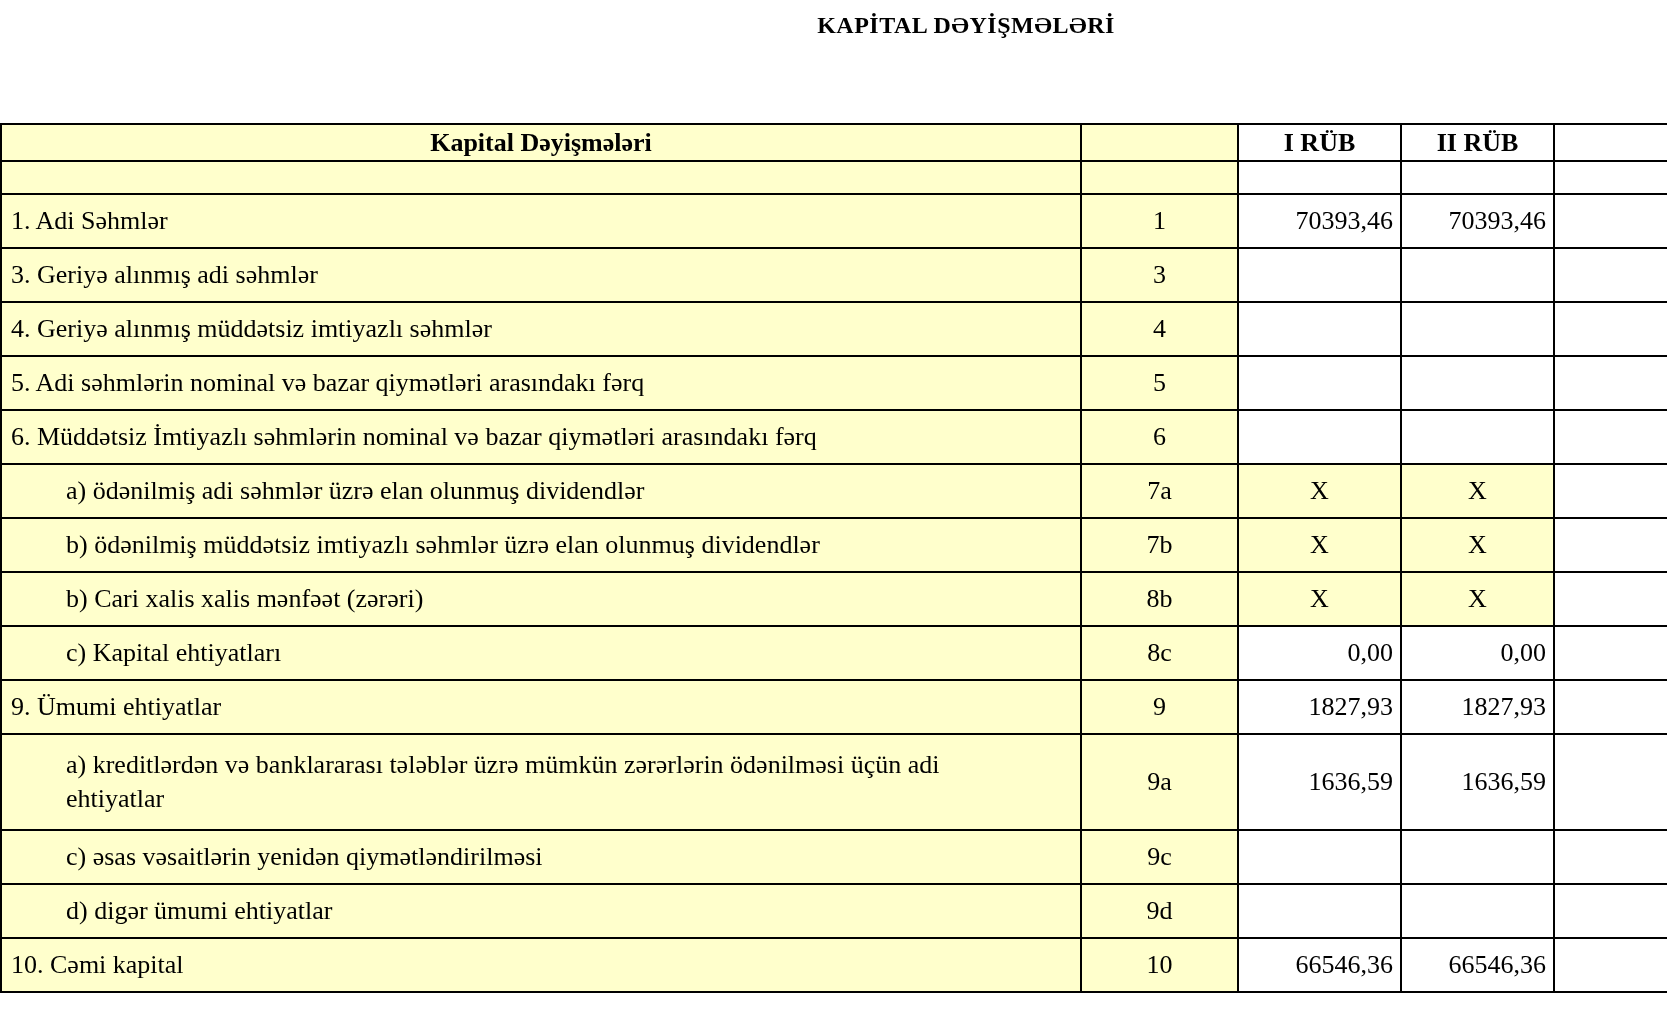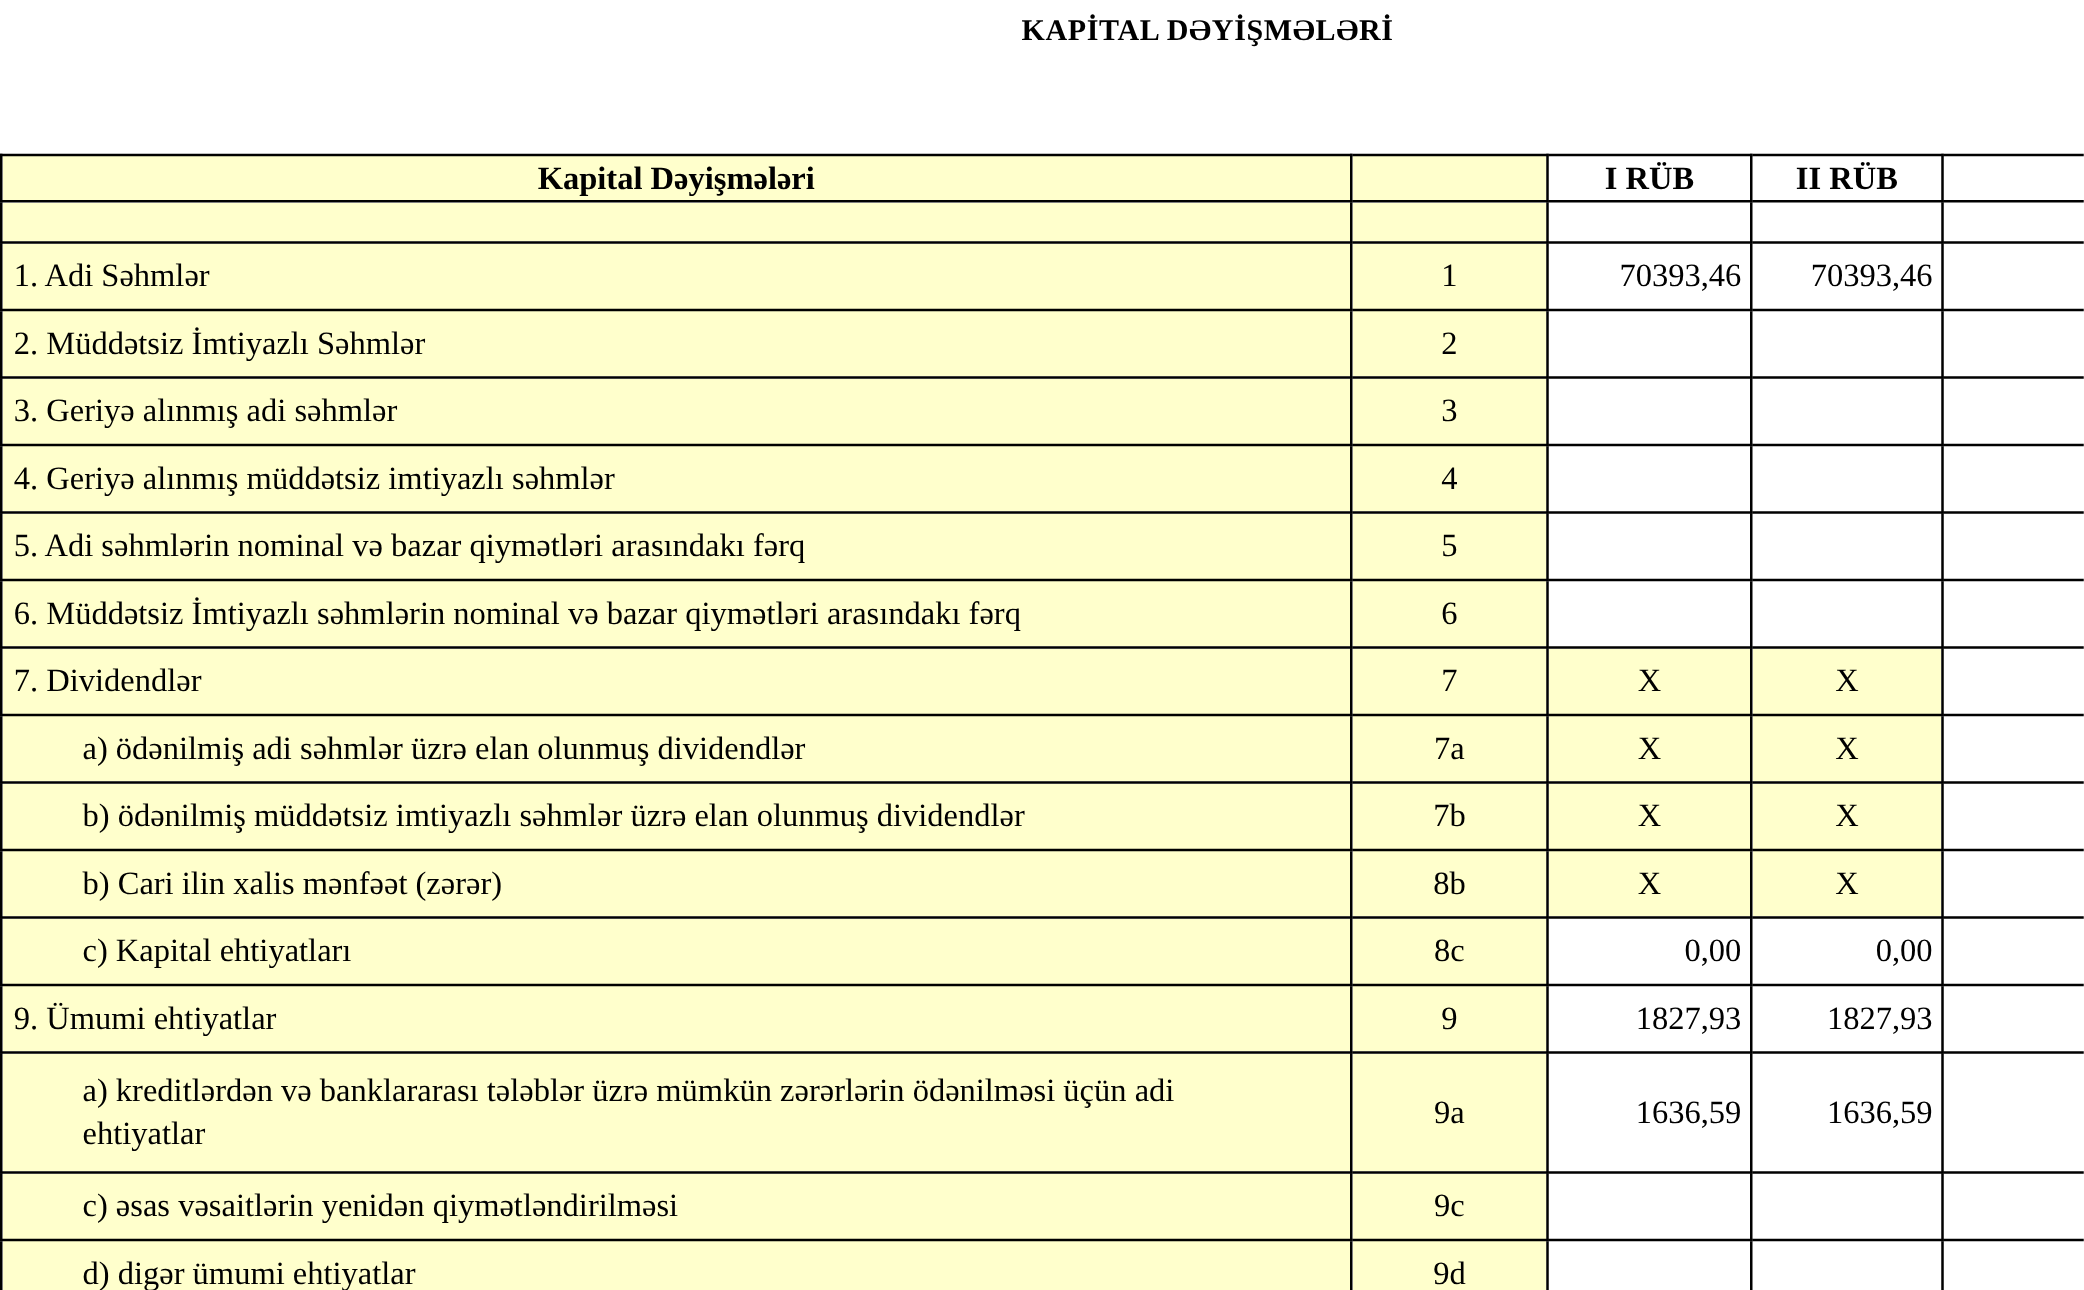--- a/index.html
+++ b/index.html
@@ -83,27 +83,20 @@
   </thead>
   <tbody>
     <tr class="r-data">
       <td class="label">1. Adi Səhmlər</td>
       <td class="num">1</td>
       <td class="val">70393,46</td>
       <td class="val">70393,46</td>
       <td class="tail"></td>
     </tr>
     <tr class="r-data">
-      <td class="label">2. Müddətsiz İmtiyazlı Səhmlər</td>
-      <td class="num">2</td>
-      <td class="val"></td>
-      <td class="val"></td>
-      <td class="tail"></td>
-    </tr>
-    <tr class="r-data">
       <td class="label">3. Geriyə alınmış adi səhmlər</td>
       <td class="num">3</td>
       <td class="val"></td>
       <td class="val"></td>
       <td class="tail"></td>
     </tr>
     <tr class="r-data">
       <td class="label">4. Geriyə alınmış müddətsiz imtiyazlı səhmlər</td>
       <td class="num">4</td>
       <td class="val"></td>
@@ -118,42 +111,35 @@
       <td class="tail"></td>
     </tr>
     <tr class="r-data">
       <td class="label">6. Müddətsiz İmtiyazlı səhmlərin nominal və bazar qiymətləri arasındakı fərq</td>
       <td class="num">6</td>
       <td class="val"></td>
       <td class="val"></td>
       <td class="tail"></td>
     </tr>
     <tr class="r-data">
-      <td class="label">7. Dividendlər</td>
-      <td class="num">7</td>
-      <td class="val x">X</td>
-      <td class="val x">X</td>
-      <td class="tail"></td>
-    </tr>
-    <tr class="r-data">
       <td class="label ind">a) ödənilmiş adi səhmlər üzrə elan olunmuş dividendlər</td>
       <td class="num">7a</td>
       <td class="val x">X</td>
       <td class="val x">X</td>
       <td class="tail"></td>
     </tr>
     <tr class="r-data">
       <td class="label ind">b) ödənilmiş müddətsiz imtiyazlı səhmlər üzrə elan olunmuş dividendlər</td>
       <td class="num">7b</td>
       <td class="val x">X</td>
       <td class="val x">X</td>
       <td class="tail"></td>
     </tr>
     <tr class="r-data">
-      <td class="label ind">b) Cari ilin xalis mənfəət (zərər)</td>
+      <td class="label ind">b) Cari xalis xalis mənfəət (zərəri)</td>
       <td class="num">8b</td>
       <td class="val x">X</td>
       <td class="val x">X</td>
       <td class="tail"></td>
     </tr>
     <tr class="r-data">
       <td class="label ind">c) Kapital ehtiyatları</td>
       <td class="num">8c</td>
       <td class="val">0,00</td>
       <td class="val">0,00</td>

